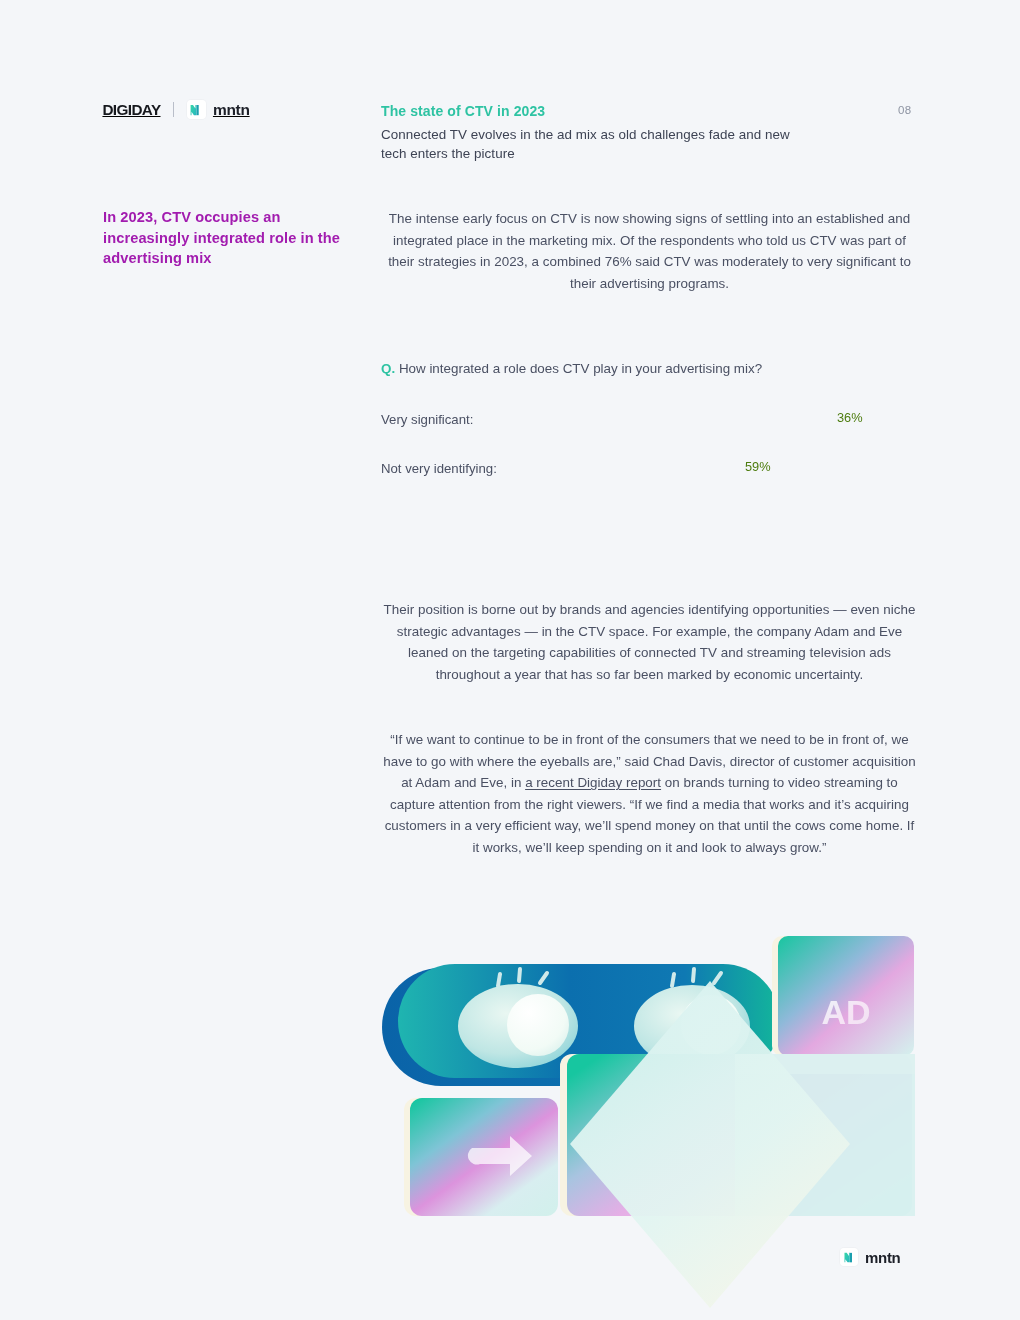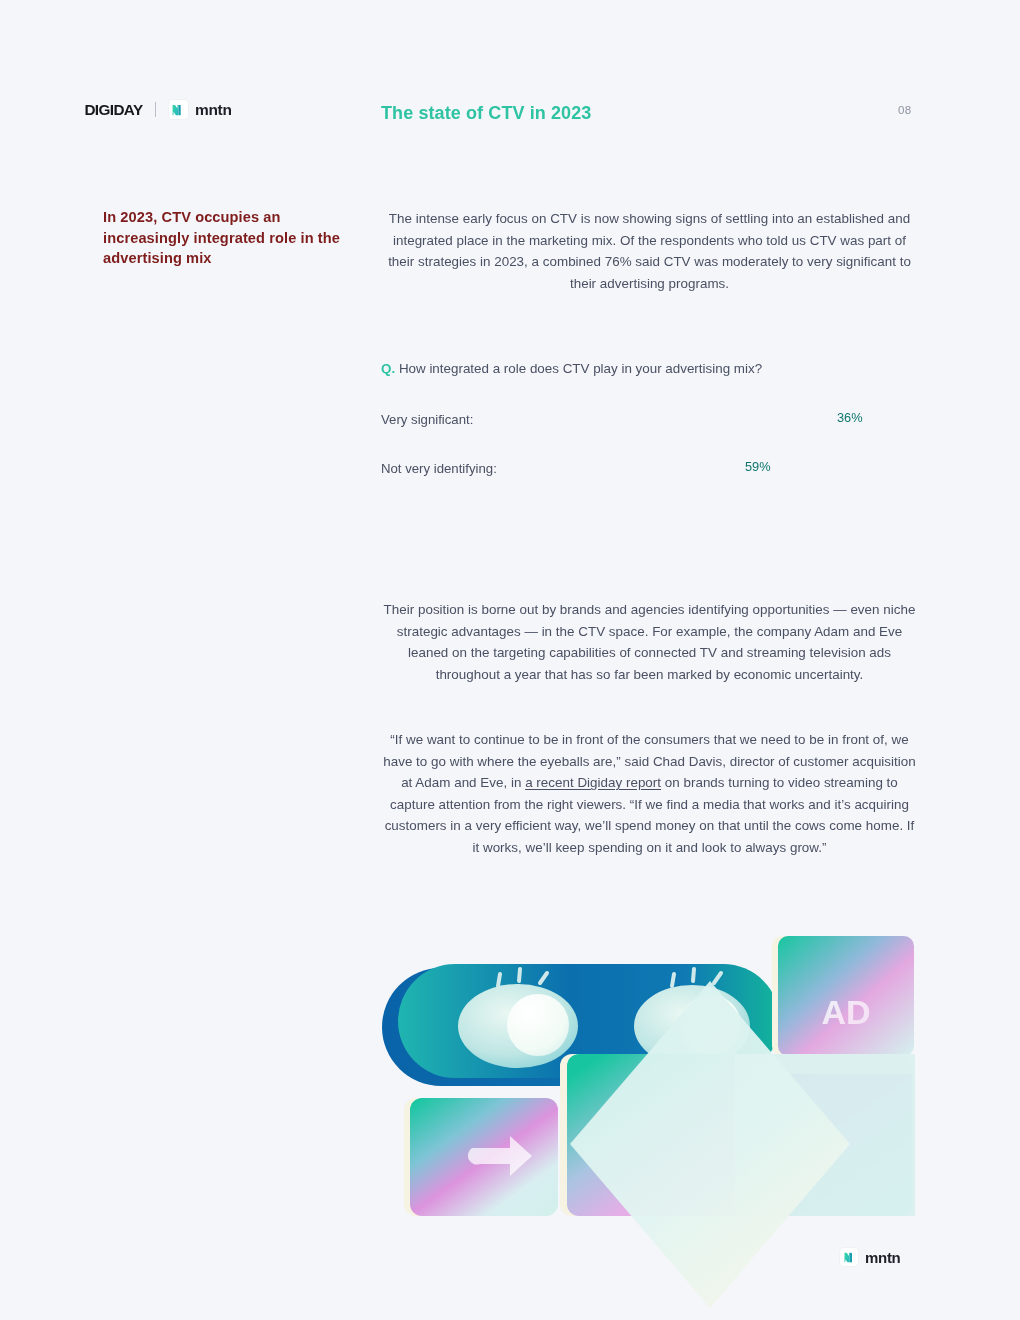--- a/index.html
+++ b/index.html
@@ -17,25 +17,26 @@
   }
   .page {
     position: absolute;
     inset: 0;
     background: #f4f6f9;
   }
 
   
   .brandbar {
     position: absolute;
-    left: 85px;
+    left: 103px;
     top: 100px;
     display: flex;
     align-items: center;
     gap: 13px;
+    text-decoration: underline;
   }
   .digiday-logo {
     font-family: "Liberation Sans", sans-serif;
     font-weight: 700;
     font-size: 15px;
     letter-spacing: -0.6px;
     color: #16181d;
     transform: scaleX(1.02);
   }
   .brand-divider {
@@ -63,21 +64,21 @@
     font-size: 15.5px;
     letter-spacing: -0.3px;
     color: #1d2029;
   }
 
   
   .section-title {
     position: absolute;
     left: 381px;
     top: 103px;
-    font-size: 18px;
+    font-size: 14px;
     font-weight: 700;
     color: #2ec3a3;
     letter-spacing: 0.1px;
   }
   .section-sub {
     position: absolute;
     left: 381px;
     top: 125px;
     width: 430px;
     font-size: 13.4px;
@@ -96,21 +97,21 @@
 
   
   .left-heading {
     position: absolute;
     left: 103px;
     top: 207px;
     width: 250px;
     font-size: 14.6px;
     font-weight: 700;
     line-height: 20.5px;
-    color: #7f1d1d;
+    color: #a21caf;
     letter-spacing: 0.1px;
   }
 
   
   .body-col {
     position: absolute;
     left: 381px;
     width: 537px;
   }
   .para {
@@ -170,21 +171,21 @@
   }
   .bar-fill {
     height: 6px;
     border-radius: 3px;
     background: #2ec3a3;
   }
   .bar-value {
     position: absolute;
     top: 2px;
     font-size: 12.8px;
-    color: #0f766e;
+    color: #4d7c0f;
     white-space: nowrap;
   }
 
   
   .illus {
     position: absolute;
     left: 380px;
     top: 926px;
     width: 540px;
     height: 390px;
@@ -223,20 +224,21 @@
           </defs>
           <path d="M1.6 12.2 V2.0 h2.4 l2.4 3.4 V2.0 h0.9 v10.2 h-2.4 l-2.4 -3.4 v3.4 z" fill="url(#mgrad)"></path>
           <path d="M7.4 2.0 h2.3 v10.2 h-2.3 z" fill="#1b9fae"></path>
         </svg>
       </span>
       <span class="mntn-word">mntn</span>
     </div>
   </div>
 
   <div class="section-title">The state of CTV in 2023</div>
+  <div class="section-sub">Connected TV evolves in the ad mix as old challenges fade and new tech enters the picture</div>
   <div class="page-number">08</div>
 
   <div class="left-heading">In 2023, CTV occupies an increasingly integrated role in the advertising mix</div>
 
   <p class="para body-col" id="intro-para">The intense early focus on CTV is now showing signs of settling into an established and integrated place in the marketing mix. Of the respondents who told us CTV was part of their strategies in 2023, a combined 76% said CTV was moderately to very significant to their advertising programs.</p>
 
   <div class="question">
     <span class="q-mark">Q.</span>
     <span>How integrated a role does CTV play in your advertising mix?</span>
   </div>

